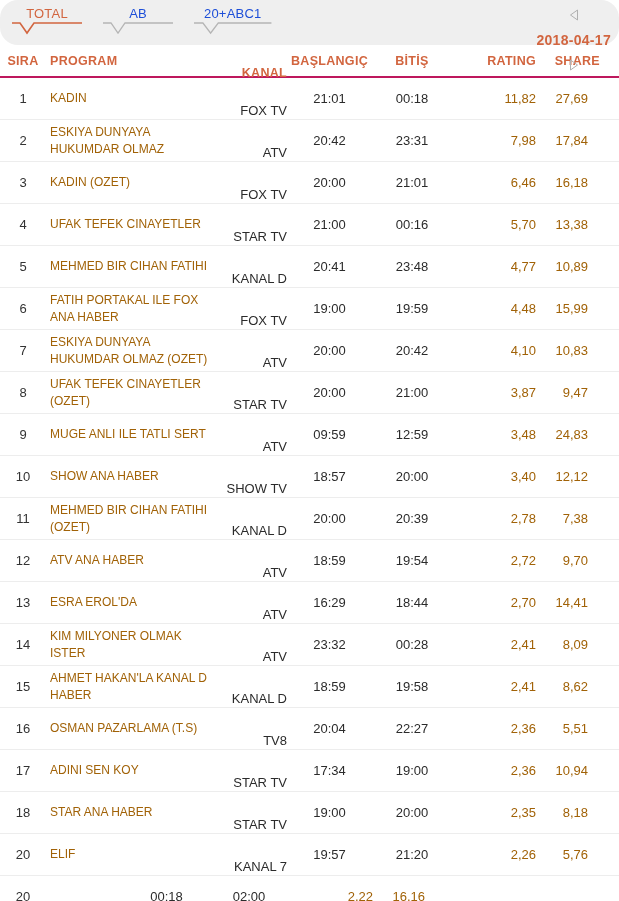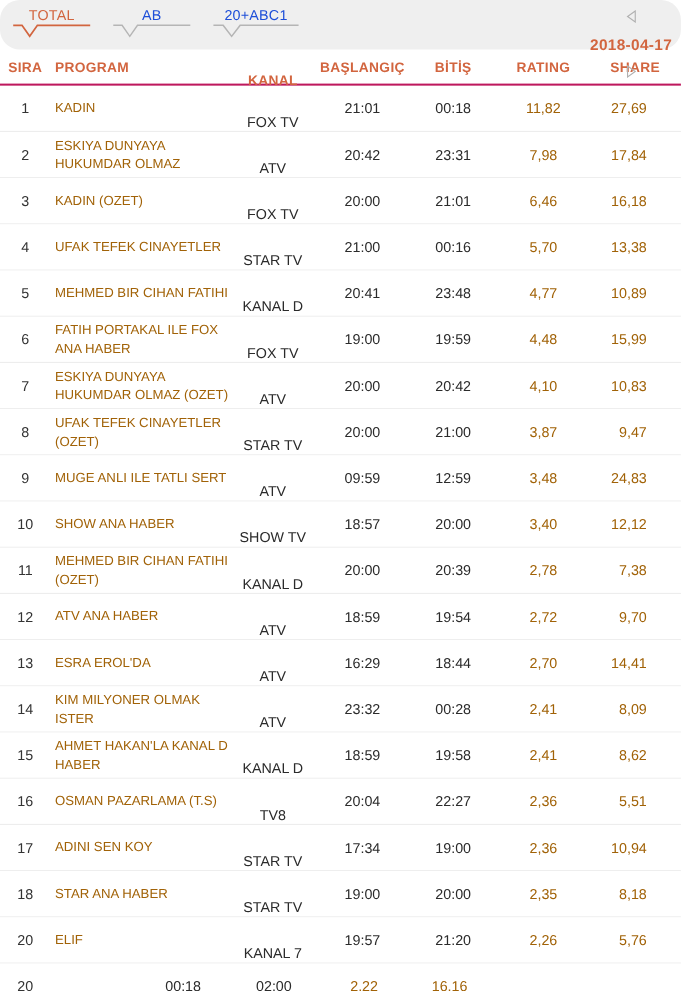--- a/index.html
+++ b/index.html
@@ -108,24 +108,24 @@
     display: flex;
     align-items: center;
     border-bottom: 1px solid #ededed;
     background: #ffffff;
     min-height: 39px;
   }
 
   
   .c-sira   { width: 46px;  flex: 0 0 46px;  text-align: center; }
   .c-prog   { width: 163px; flex: 0 0 163px; text-align: left; padding-left: 4px; }
-  .c-kanal  { width: 78px;  flex: 0 0 78px;  text-align: center; margin-top: 24px; }
+  .c-kanal  { width: 78px;  flex: 0 0 78px;  text-align: right; margin-top: 24px; }
   .c-basl   { width: 85px;  flex: 0 0 85px;  text-align: center; }
   .c-bitis  { width: 80px;  flex: 0 0 80px;  text-align: center; }
-  .c-rating { width: 84px;  flex: 0 0 84px;  text-align: center; }
+  .c-rating { width: 84px;  flex: 0 0 84px;  text-align: right; }
   .c-share  { width: 83px;  flex: 0 0 83px;  text-align: right; padding-right: 31px; }
 
   .thead .c-prog  { padding-left: 4px; }
   .thead .c-share { padding-right: 19px; }
 
   .cell {
     font-size: 13px;
     color: #2b2b2b;
     line-height: 17px;
   }

